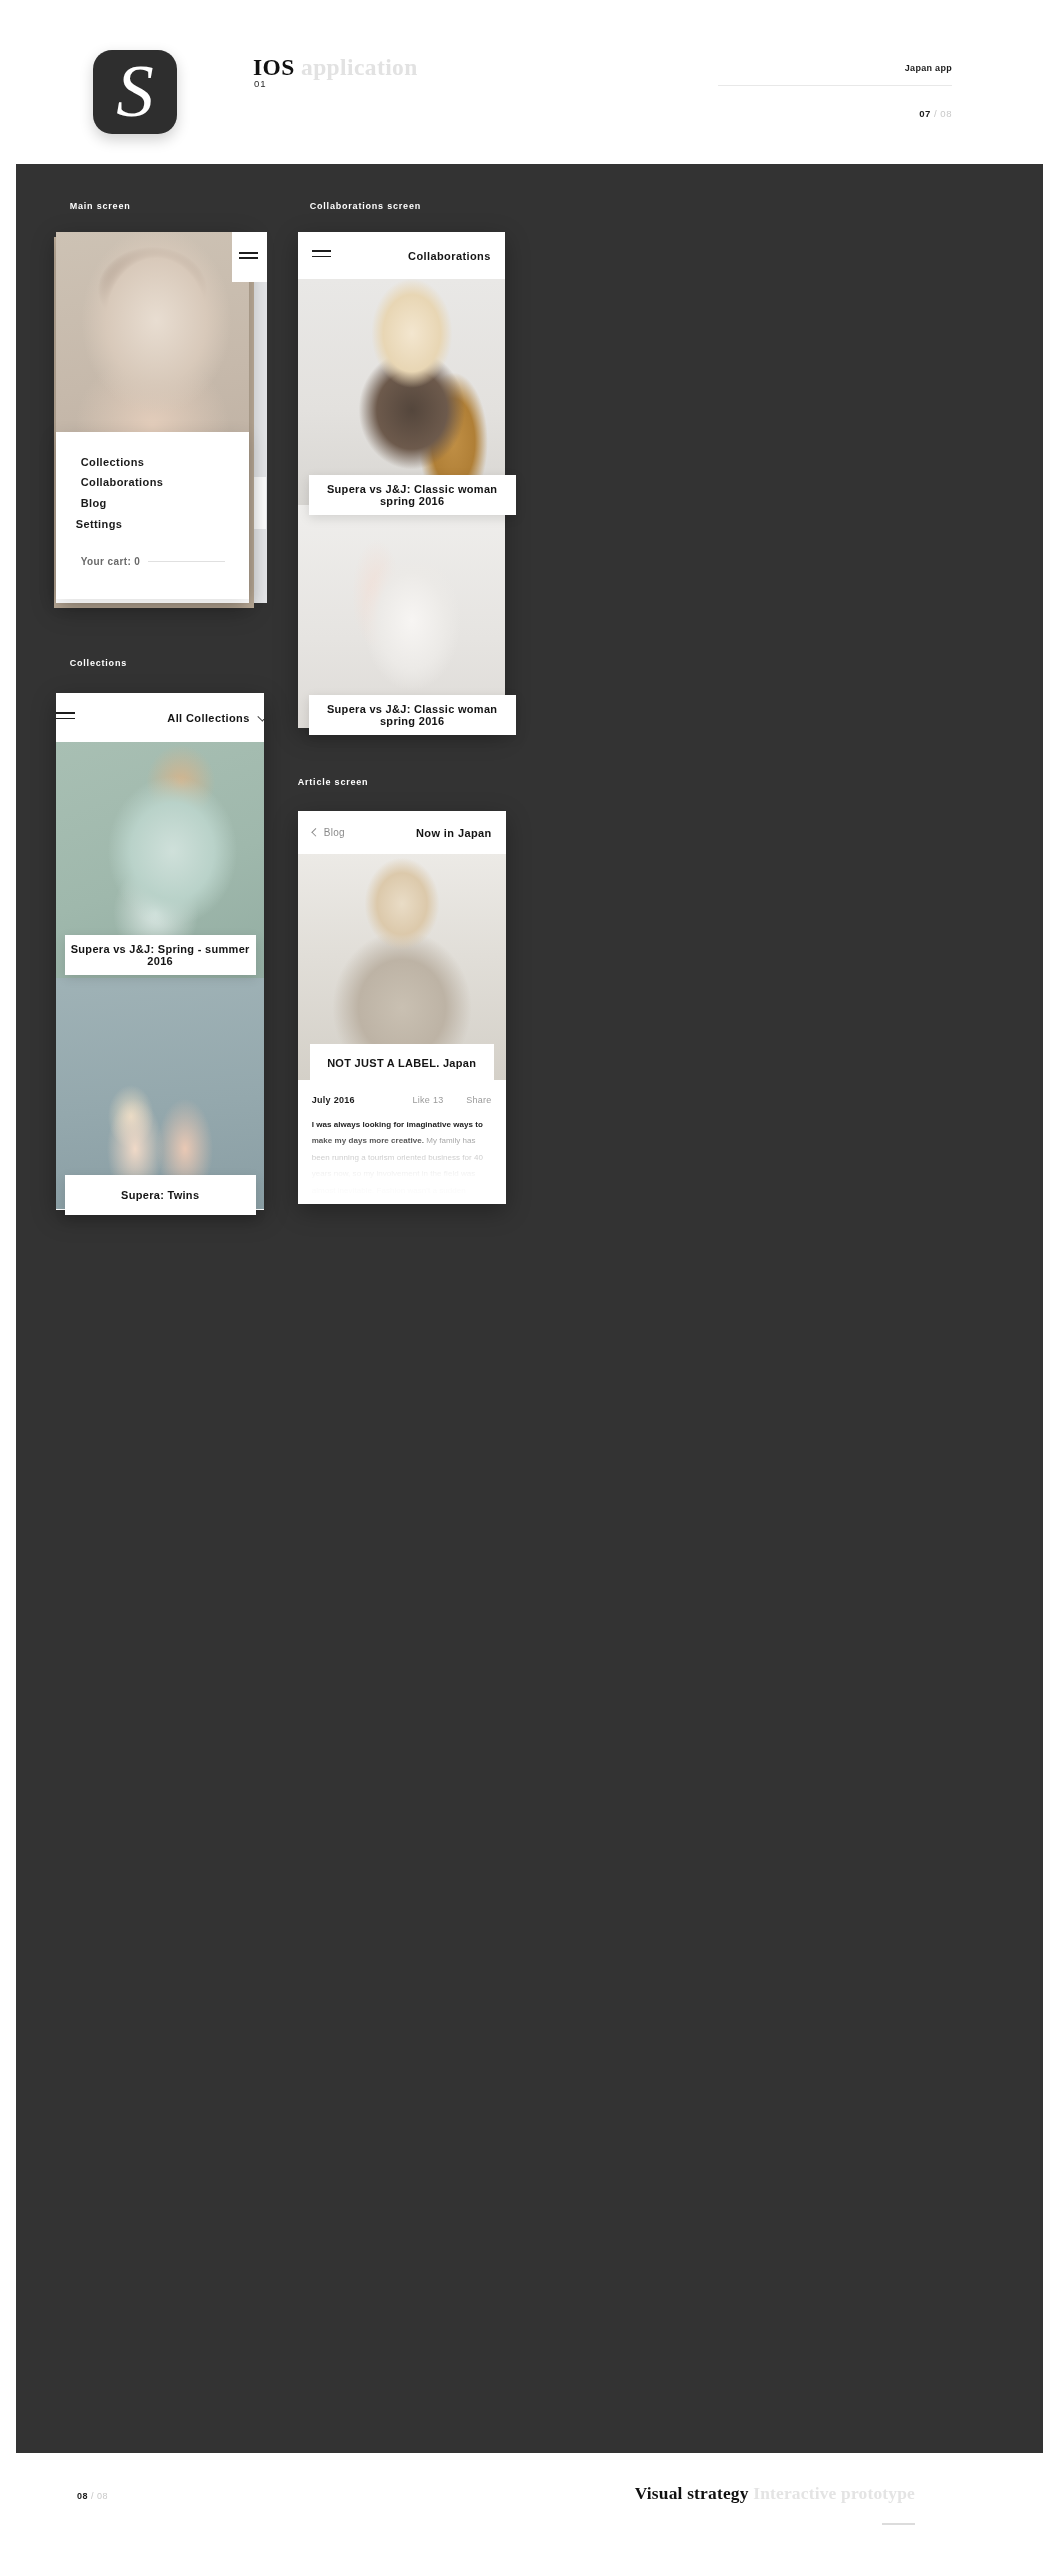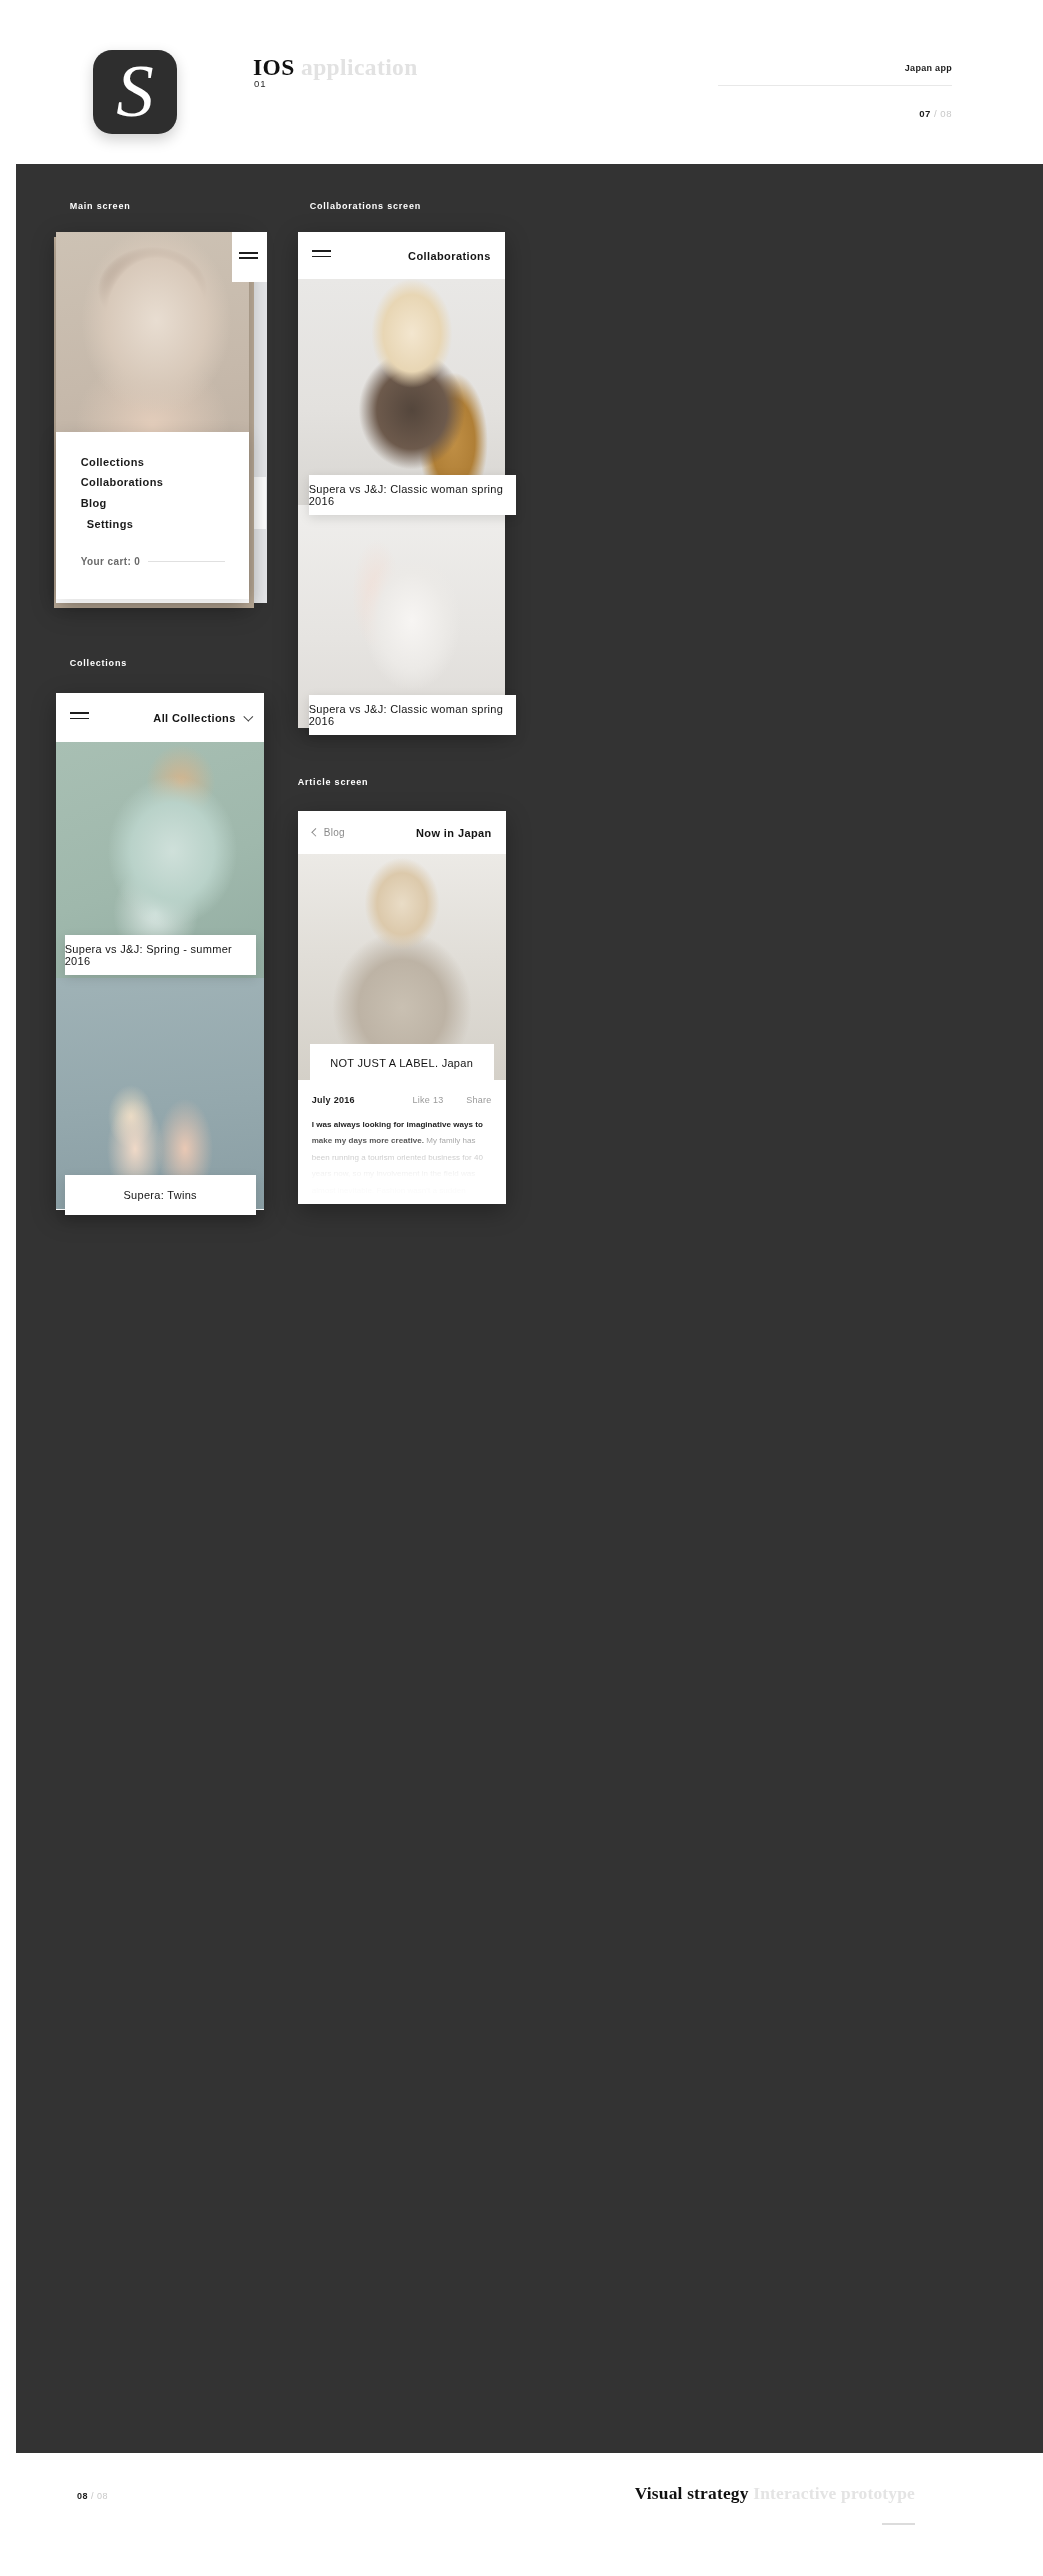--- a/index.html
+++ b/index.html
@@ -79,22 +79,23 @@
   }
   .burger{ width:19px; height:12px; position:relative; flex:none; }
   .burger i{ position:absolute; left:0; width:19px; height:1.7px; background:#1d1d1d; display:block; }
   .burger i:nth-child(1){ top:0.9px; }
   .burger i:nth-child(2){ top:6px; }
   .bar-title{ font-size:11px; font-weight:700; color:#141414; letter-spacing:0.4px; white-space:nowrap; }
 
   .caption{
     position:absolute; background:#fff;
     display:flex; align-items:center; justify-content:center;
-    font-size:11px; font-weight:400; color:#141414; letter-spacing:0.3px;
+    font-size:11px; font-weight:700; color:#141414; letter-spacing:0.3px;
     box-shadow:0 2.6px 10.4px rgba(0,0,0,.12);
+    text-align:center;
   }
 
   
   .photo{ position:absolute; overflow:hidden; }
   .ph-main{
     background:
       radial-gradient(ellipse 104px 130px at 52% 34%, #e8ddd1 0%, #d8c9ba 48%, rgba(216,201,186,0) 72%),
       radial-gradient(ellipse 78px 61px at 50% 22%, #4a3a2e 0%, #6b5243 45%, rgba(107,82,67,0) 70%),
       radial-gradient(ellipse 113px 104px at 50% 74%, #e3cdbb 0%, rgba(227,205,187,0) 68%),
       linear-gradient(170deg,#cdc2b4 0%, #c6b9ab 55%, #beb0a2 100%);
@@ -238,21 +239,21 @@
       <div class="burger" style="position:absolute; left:7.8px; top:19px;">
           <i></i>
           <i></i>
         </div>
     </div>
 
     <div class="menu-panel" style="left:40px; top:268px; width:193px; height:167px;">
       <div class="menu-item" style="left:25px; top:23.5px;">Collections</div>
       <div class="menu-item" style="left:25px; top:44px;">Collaborations</div>
       <div class="menu-item" style="left:25px; top:65px;">Blog</div>
-      <div class="menu-item" style="left:31px; top:86px;">Settings</div>
+      <div class="menu-item" style="left:20px; top:86px;">Settings</div>
 
       <div class="cart-row" style="left:25px; top:124px; width:144px;">
         <span class="cart-txt">Your cart: 0</span>
         <span class="cart-line"></span>
       </div>
     </div>
   </div>
 
   <div class="section-label" style="left:294px; top:37px;">Collaborations screen</div>
 
@@ -274,21 +275,21 @@
     <div class="caption" style="left:293px; top:311px; width:207px; height:40px;">Supera vs J&amp;J: Classic woman spring 2016</div>
 
     <div class="caption" style="left:293px; top:531px; width:207px; height:40px;">Supera vs J&amp;J: Classic woman spring 2016</div>
   </div>
 
   <div class="section-label" style="left:54px; top:494px;">Collections</div>
 
   <div>
     <div class="card shadowed" style="left:40px; top:529px; width:208px; height:517px;">
 
-      <div class="topbar" style="height:49px; padding:0 14px;">
+      <div class="topbar" style="height:49px; padding:0 0;">
         <span class="burger">
             <i></i>
             <i></i>
           </span>
         <span class="bar-title">
           <span>All Collections</span><span class="chev"></span>
         </span>
       </div>
 
       <div class="photo ph-coll1" style="left:0; top:49px; width:208px; height:237px;"></div>

